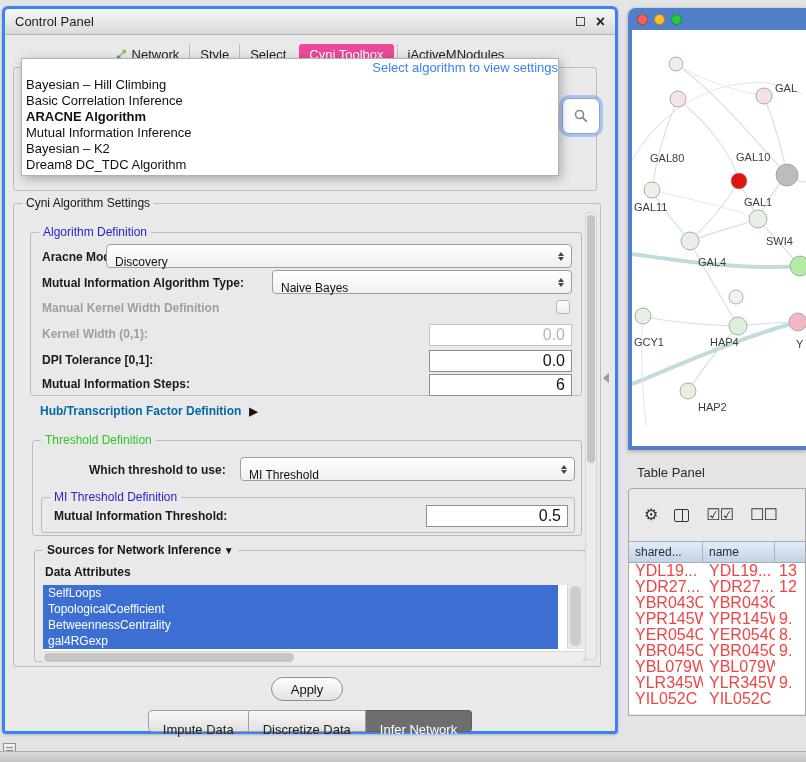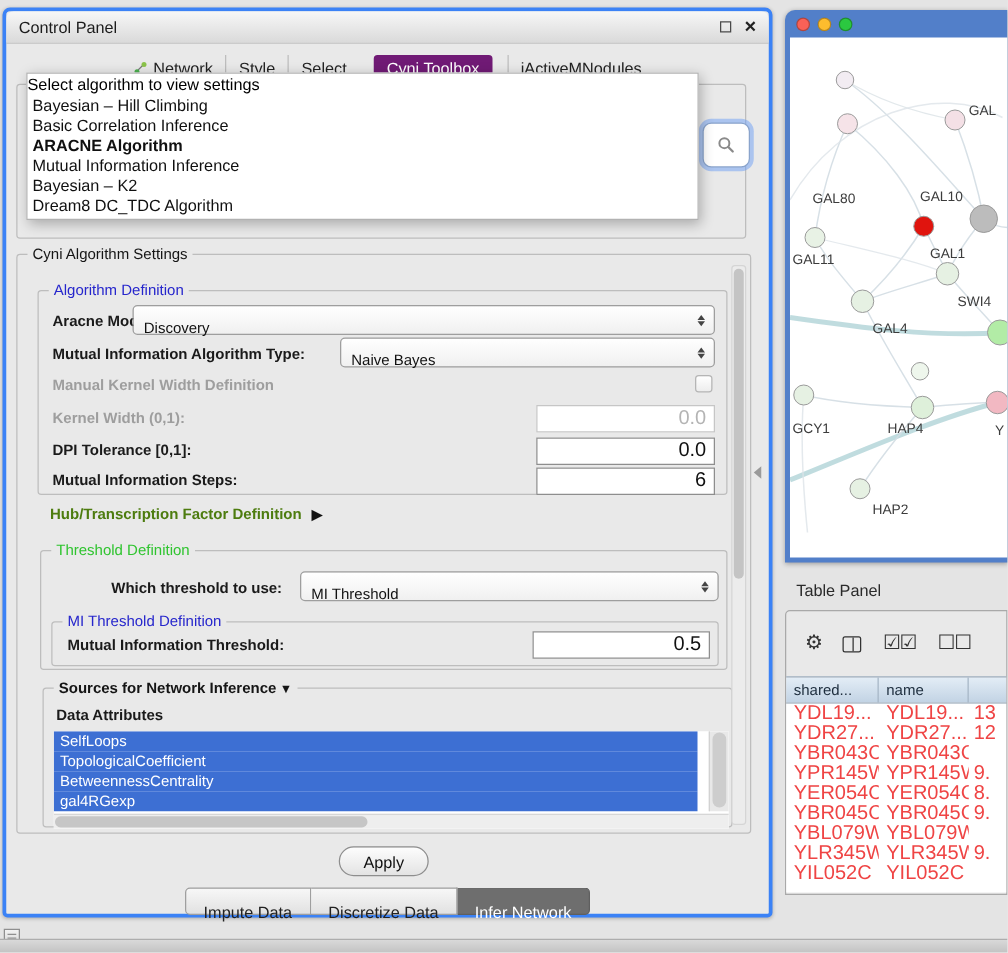--- a/index.html
+++ b/index.html
@@ -14,57 +14,57 @@
             border-bottom:1px solid #b5b5b5;border-radius:6px 6px 0 0;display:flex;align-items:center;
             padding:0 10px;font-size:13px;color:#1c1c1c}
   .tb-icons{margin-left:auto;display:flex;align-items:center;gap:11px}
   .float-icon{width:9px;height:9px;border:1.5px solid #4a4a4a;display:inline-block}
   .close-icon{font-size:16px;font-weight:700;color:#222;line-height:1;cursor:default}
 
   .tabrow{position:absolute;top:34px;left:0;right:0;height:22px;display:flex;justify-content:center;
           align-items:center;font-size:13px;color:#222}
   .tab{display:flex;align-items:center;gap:5px;padding:2px 10px;height:20px}
   .tab+.tab{border-left:1px solid #bdbdbd}
-  .tab.active{background:#701a75;color:#fff;border-radius:3px;border-left:none;margin:0 12px}
+  .tab.active{background:#ec4899;color:#fff;border-radius:3px;border-left:none;margin:0 3px}
   .tab-net-icon{display:inline-flex}
 
   
   .group{position:absolute;border:1px solid #bdbdbd;border-radius:3px}
   .gtitle{position:absolute;top:-8px;left:8px;background:#e9e9e9;padding:0 4px;font-size:12px;color:#151515;white-space:nowrap}
   .gtitle.blue{color:#2626cc}
   .gtitle.green{color:#2fc42f}
   .gtitle.bold{font-weight:700}
 
   
   .alg-group{left:8px;top:58px;width:584px;height:124px}
   .search-btn{position:absolute;left:548px;top:30px;width:38px;height:36px;background:#fff;border:1px solid #8aa4cc;
               border-radius:7px;box-shadow:0 0 0 3px rgba(110,160,245,.5);display:flex;align-items:center;justify-content:center}
 
   
   .popup{position:absolute;left:16px;top:49px;width:538px;height:118px;background:#fff;border:1px solid #b2b2b2;
          box-shadow:2px 3px 10px rgba(0,0,0,.28);z-index:40;font-size:13px}
-  .popup-header{height:18px;line-height:18px;text-align:left;color:#000000}
+  .popup-header{height:18px;line-height:18px;text-align:right;color:#3b82f6}
   .opt{height:16px;line-height:16px;padding-left:4px;color:#101010;white-space:nowrap}
   .opt.sel{font-weight:700}
 
   
   .settings-group{left:8px;top:194px;width:588px;height:464px}
   .field-label{position:absolute;font-size:12px;font-weight:700;color:#1a1a1a;white-space:nowrap}
   .field-label.disabled{color:#9e9e9e}
   .combo{position:absolute;height:24px;background:linear-gradient(#ffffff,#f0f0f0);border:1px solid #9e9e9e;
          border-radius:4px;display:flex;align-items:center;padding:12px 22px 0 8px;font-size:12px;color:#111}
   .arrows{position:absolute;right:4px;top:4px;width:13px;height:15px;display:flex;flex-direction:column;
           align-items:center;justify-content:center;gap:1px}
   .arrows::before{content:"";border-left:3.5px solid transparent;border-right:3.5px solid transparent;border-bottom:4.5px solid #444}
   .arrows::after{content:"";border-left:3.5px solid transparent;border-right:3.5px solid transparent;border-top:4.5px solid #444}
   .tinput{position:absolute;height:22px;background:#fff;border:1px solid #8e8e8e;font-size:16px;display:flex;
           align-items:center;justify-content:flex-end;padding:0 6px;color:#111}
   .tinput.disabled{color:#b4b4b4;border-color:#c6c6c6}
   .checkbox{position:absolute;width:14px;height:14px;border:1px solid #b5b5b5;border-radius:3px;background:linear-gradient(#fff,#ededed)}
-  .hub-row{position:absolute;left:26px;top:200px;font-size:12px;font-weight:700;color:#4d7c0f;display:flex;align-items:center;gap:8px}
+  .hub-row{position:absolute;left:26px;top:200px;font-size:12px;font-weight:700;color:#0369a1;display:flex;align-items:center;gap:8px}
   .hub-row::after{content:"▶";font-size:11px;color:#111}
   .src-title::after{content:" ▼";font-size:10px}
 
   .attr-list{position:absolute;left:8px;top:34px;width:540px;height:78px;background:#fff;overflow:hidden}
   .attr-item{height:16px;line-height:16px;width:515px;background:#3d6fd3;color:#fff;font-size:12px;padding-left:5px;white-space:nowrap}
   .attr-vscroll{position:absolute;right:0;top:0;width:16px;height:64px;background:#e8e8e8;border-left:1px solid #d2d2d2}
   .attr-vthumb{position:absolute;left:2px;right:2px;top:1px;height:60px;background:#cdcdcd;border-radius:6px}
   .attr-hscroll{position:absolute;left:0;bottom:0;height:12px;width:540px;background:#eeeeee;border-top:1px solid #d6d6d6}
   .attr-hthumb{position:absolute;left:1px;top:1px;width:250px;height:9px;background:#c6c6c6;border-radius:5px}
 

